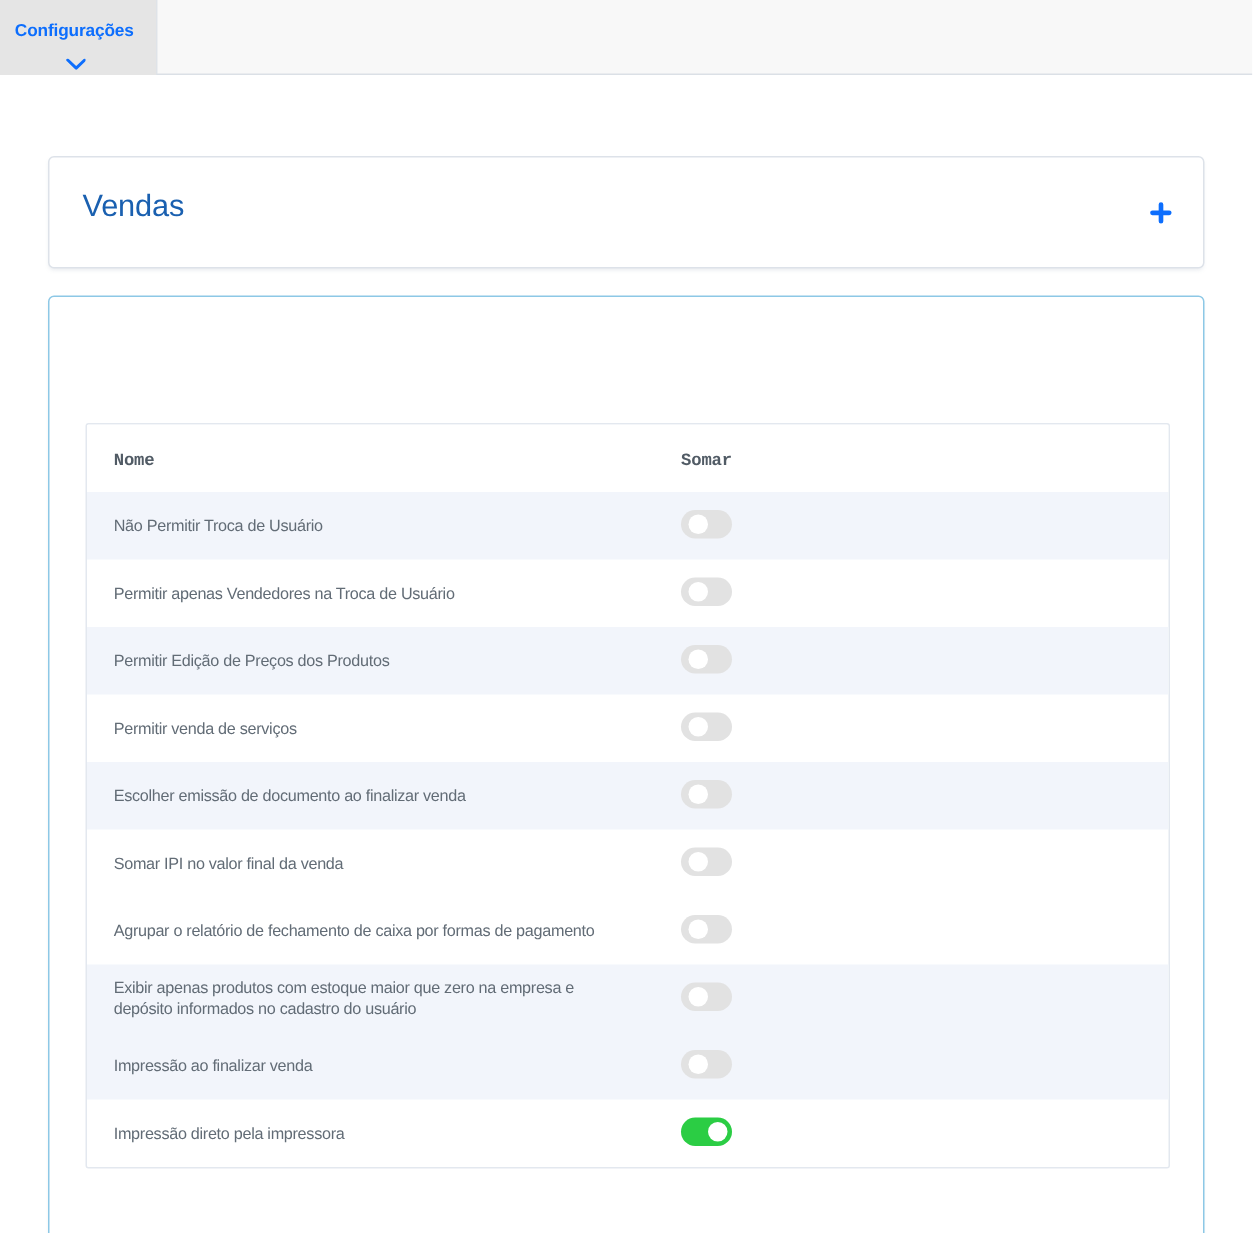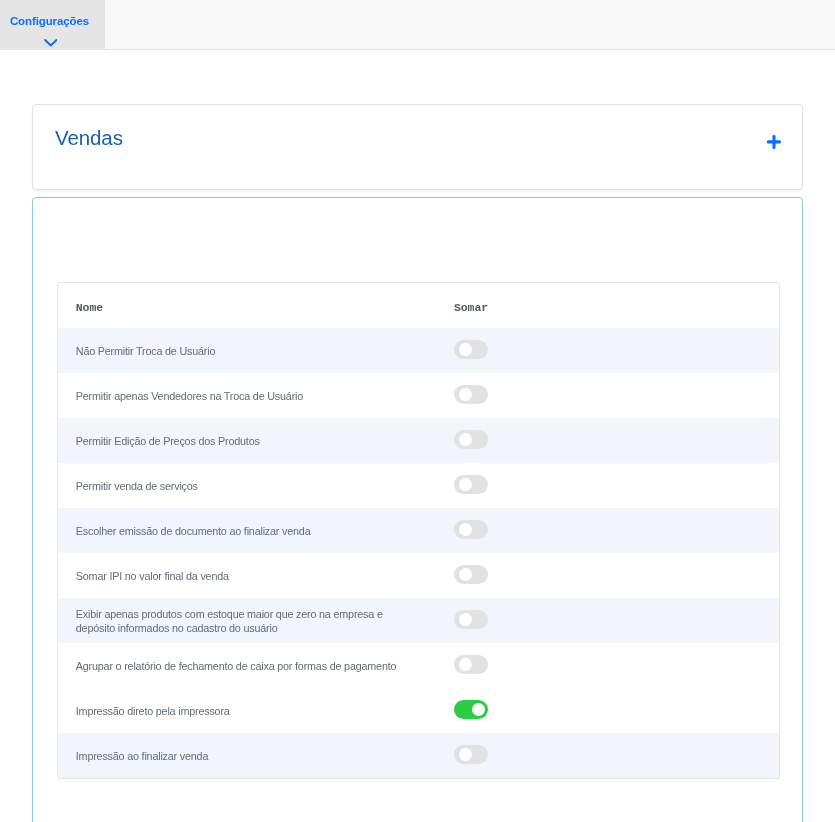--- a/index.html
+++ b/index.html
@@ -19,21 +19,21 @@
               box-sizing:border-box; }
   .tab-active { position:absolute; left:0; top:0; width:104px; height:50px; background:#e5e5e5; }
   .tab-label { position:absolute; left:0; top:15px; width:99px; text-align:center;
                color:#0d6efd; font-weight:bold; font-size:11.5px; letter-spacing:-0.1px; }
   .tab-chev { position:absolute; left:43.8px; top:38.8px; width:13.6px; height:8.2px; }
 
   
   .panel { position:absolute; left:32px; width:771px; background:#fff;
            border:1px solid #dde2e9; border-radius:4px; box-sizing:border-box;
            box-shadow:0 2px 3px -1px rgba(130,145,165,0.18); }
-  .panel-vendas { top:104px; height:86px; }
+  .panel-vendas { top:104px; height:75px; }
   .panel-pdv { top:197px; height:660px; border-color:#8dc8e6; box-shadow:0 2px 3px -1px rgba(130,145,165,0.14); }
   .panel-head { position:absolute; left:0; top:0; right:0; height:72px; }
   .panel-title { position:absolute; left:22px; top:23px; font-size:20.5px; line-height:20px;
                  color:#1a60b0; font-weight:400; letter-spacing:-0.1px; }
   .panel-icon { position:absolute; left:731px; width:20px; height:20px; }
   .panel-vendas .panel-icon { top:26.5px; }
   .panel-pdv .panel-icon { top:29.1px; }
 
   
   .tbl { position:absolute; left:24px; top:84px; width:723px;
@@ -123,47 +123,47 @@
           </div>
         </div>
         <div class="tr">
           <div class="c-name td"><span>Somar IPI no valor final da venda</span></div>
           <div class="c-act">
             <div class="sw" aria-checked="false">
               <i></i>
             </div>
           </div>
         </div>
+        <div class="tr">
+          <div class="c-name td"><span>Agrupar o relatório de fechamento de caixa por formas de pagamento</span></div>
+          <div class="c-act">
+            <div class="sw" aria-checked="false">
+              <i></i>
+            </div>
+          </div>
+        </div>
         <div class="tr alt">
           <div class="c-name td"><span>Exibir apenas produtos com estoque maior que zero na empresa e depósito informados no cadastro do usuário</span></div>
           <div class="c-act">
             <div class="sw" aria-checked="false">
               <i></i>
             </div>
           </div>
         </div>
-        <div class="tr">
-          <div class="c-name td"><span>Agrupar o relatório de fechamento de caixa por formas de pagamento</span></div>
+        <div class="tr alt">
+          <div class="c-name td"><span>Impressão ao finalizar venda</span></div>
           <div class="c-act">
             <div class="sw" aria-checked="false">
               <i></i>
             </div>
           </div>
         </div>
         <div class="tr">
           <div class="c-name td"><span>Impressão direto pela impressora</span></div>
           <div class="c-act">
             <div class="sw on" aria-checked="true">
               <i></i>
             </div>
           </div>
         </div>
-        <div class="tr alt">
-          <div class="c-name td"><span>Impressão ao finalizar venda</span></div>
-          <div class="c-act">
-            <div class="sw" aria-checked="false">
-              <i></i>
-            </div>
-          </div>
-        </div>
       </div>
   </div>
 </div>
 
 </body></html>

